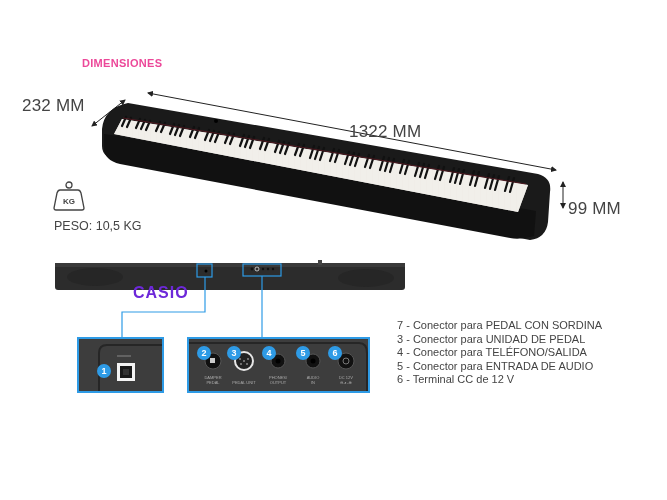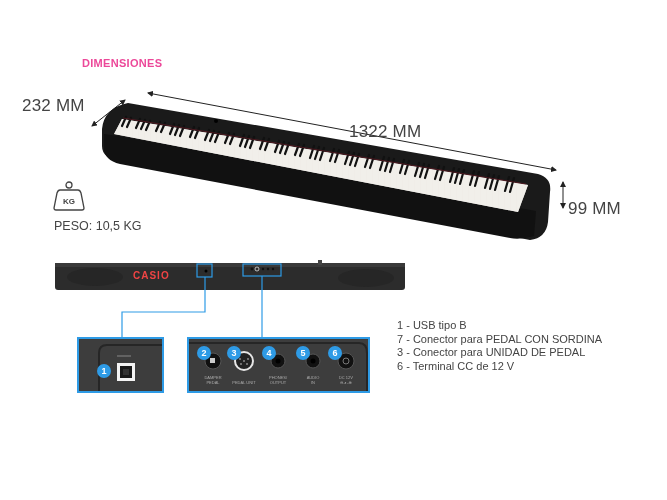--- a/index.html
+++ b/index.html
@@ -139,21 +139,21 @@
     <circle cx="273" cy="269" r="1.2" fill="#111"></circle>
 
     <rect x="197" y="264" width="15" height="13" fill="none" stroke="#2e9be6" stroke-width="1.2"></rect>
     <rect x="243" y="264" width="38" height="12" fill="none" stroke="#2e9be6" stroke-width="1.2"></rect>
 
     <polyline points="205,277 205,312 122,312 122,337" fill="none" stroke="#2e9be6" stroke-width="1.2"></polyline>
     <polyline points="262,276 262,337" fill="none" stroke="#2e9be6" stroke-width="1.2"></polyline>
   </g>
 </svg>
 
-<div style="position:absolute;left:133px;top:270px;font-size:10px;font-weight:bold;color:#ef4444;letter-spacing:1px;">CASIO</div>
+<div style="position:absolute;left:133px;top:284px;font-size:16px;font-weight:bold;color:#6d28d9;letter-spacing:1px;">CASIO</div>
 
 <div class="dim-label dim-depth">232 MM</div>
 <div class="dim-label dim-width">1322 MM</div>
 <div class="dim-label dim-height">99 MM</div>
 
 <svg class="weight-icon" viewBox="0 0 34 32">
   <circle cx="17" cy="5" r="3" fill="none" stroke="#444" stroke-width="1.3"></circle>
   <path d="M8,10 L26,10 Q28,10 29,13 L32,28 Q32,30 30,30 L4,30 Q2,30 2,28 L5,13 Q6,10 8,10 Z" fill="none" stroke="#444" stroke-width="1.3"></path>
   <text x="17" y="24" text-anchor="middle" font-family="Liberation Sans, sans-serif" font-size="8" font-weight="bold" fill="#444">KG</text>
 </svg>
@@ -206,17 +206,18 @@
     </g>
   </svg>
   <div class="badge" style="left:8px;top:7px;">2</div>
   <div class="badge" style="left:38px;top:7px;">3</div>
   <div class="badge" style="left:73px;top:7px;">4</div>
   <div class="badge" style="left:107px;top:7px;">5</div>
   <div class="badge" style="left:139px;top:7px;">6</div>
 </div>
 
 <div class="legend">
-  <div class="legend-item">1 - USB tipo B</div>
   <div class="legend-item">7 - Conector para PEDAL CON SORDINA</div>
   <div class="legend-item">3 - Conector para UNIDAD DE PEDAL</div>
+  <div class="legend-item">4 - Conector para TELÉFONO/SALIDA</div>
+  <div class="legend-item">5 - Conector para ENTRADA DE AUDIO</div>
   <div class="legend-item">6 - Terminal CC de 12 V</div>
 </div>
 
 </body></html>

